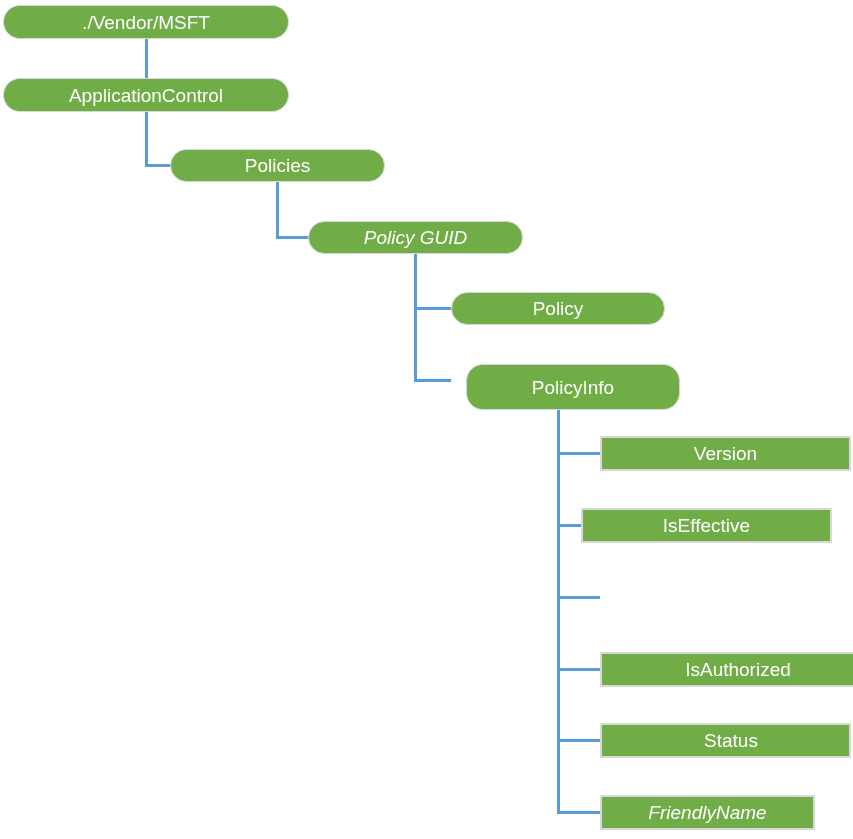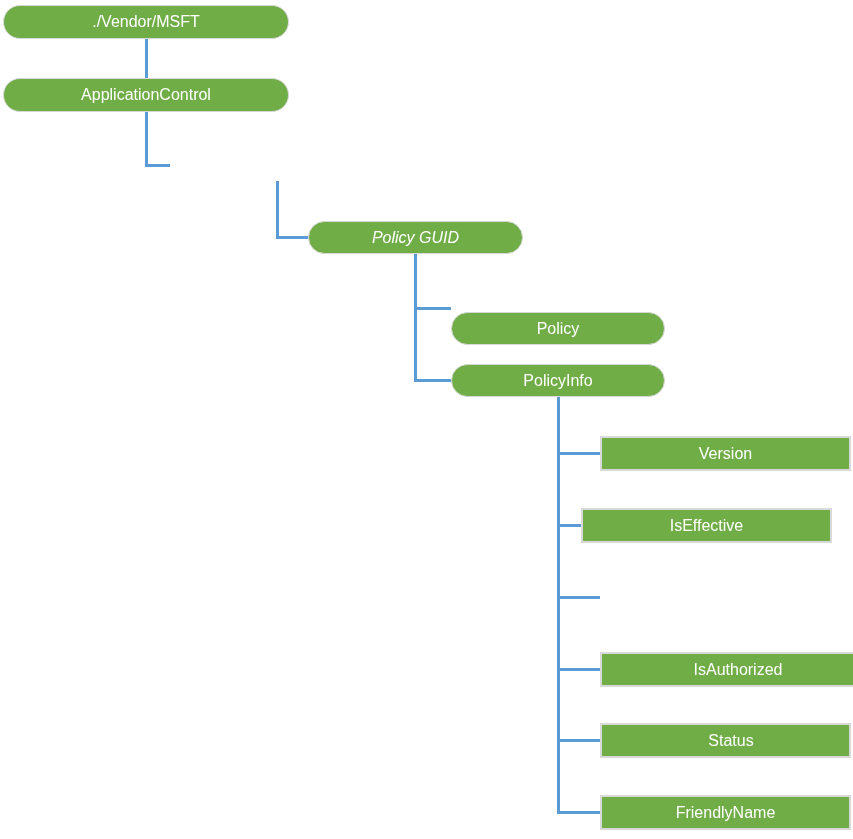--- a/index.html
+++ b/index.html
@@ -16,46 +16,46 @@
     overflow: hidden;
   }
   
   .node {
     position: absolute;
     box-sizing: border-box;
     display: flex;
     align-items: center;
     justify-content: center;
     color: var(--text, #ffffff);
-    font-size: 16px;
+    font-size: 19px;
     line-height: 1;
     background: var(--node-fill, #70AD47);
     white-space: nowrap;
   }
   .pill {
     border-radius: 17px;
     border: 1px solid var(--pill-border, #d8d8d8);
   }
   .rect {
     border: 2px solid var(--node-border, #d9d9d9);
   }
   .italic { font-style: italic; }
 
   #n-vendor-msft        { left: 3px;   top: 5px;   width: 286px; height: 34px; }
   #n-application-control{ left: 3px;   top: 78px;  width: 286px; height: 34px; }
   #n-policies           { left: 170px; top: 149px; width: 215px; height: 33px; }
   #n-policy-guid        { left: 308px; top: 221px; width: 215px; height: 33px; }
-  #n-policy             { left: 451px; top: 292px; width: 214px; height: 33px; margin-top: 20px; }
-  #n-policy-info        { left: 451px; top: 364px; width: 214px; height: 33px; }
+  #n-policy             { left: 451px; top: 292px; width: 214px; height: 33px; }
+  #n-policy-info        { left: 466px; top: 364px; width: 214px; height: 46px; }
   #n-version            { left: 600px; top: 436px; width: 251px; height: 35px; }
   #n-is-effective       { left: 581px; top: 508px; width: 251px; height: 35px; text-align: center; }
   #n-is-deployed        { left: 600px; top: 580px; width: 251px; height: 35px; }
   #n-is-authorized      { left: 600px; top: 652px; width: 276px; height: 35px; }
   #n-status             { left: 600px; top: 723px; width: 251px; height: 35px; padding-left: 11px; }
-  #n-friendly-name      { left: 600px; top: 795px; width: 251px; height: 35px; }
+  #n-friendly-name      { left: 600px; top: 795px; width: 215px; height: 35px; font-style: italic; }
 
   
   .cv { position: absolute; width: 3px;  background: var(--connector, #5B9BD5); }
   .ch { position: absolute; height: 3px; background: var(--connector, #5B9BD5); }
 
   #c1v  { left: 145px; top: 39px;  height: 40px; }
 
   #c2v  { left: 145px; top: 111px; height: 56px; }
   #c2h  { left: 145px; top: 164px; width: 25px; }
 
@@ -94,20 +94,21 @@
   <div class="cv" id="c5v"></div>
   <div class="ch" id="c5h1"></div>
   <div class="ch" id="c5h2"></div>
   <div class="ch" id="c5h3"></div>
   <div class="ch" id="c5h4"></div>
   <div class="ch" id="c5h5"></div>
   <div class="ch" id="c5h6"></div>
 
   <div class="node pill" id="n-vendor-msft">./Vendor/MSFT</div>
   <div class="node pill" id="n-application-control">ApplicationControl</div>
+  <div class="node pill" id="n-policies">Policies</div>
   <div class="node pill italic" id="n-policy-guid">Policy GUID</div>
   <div class="node pill" id="n-policy">Policy</div>
   <div class="node pill" id="n-policy-info">PolicyInfo</div>
   <div class="node rect" id="n-version">Version</div>
   <div class="node rect" id="n-is-effective">IsEffective</div>
   <div class="node rect" id="n-is-authorized">IsAuthorized</div>
   <div class="node rect" id="n-status">Status</div>
   <div class="node rect" id="n-friendly-name">FriendlyName</div>
 
 </div>

